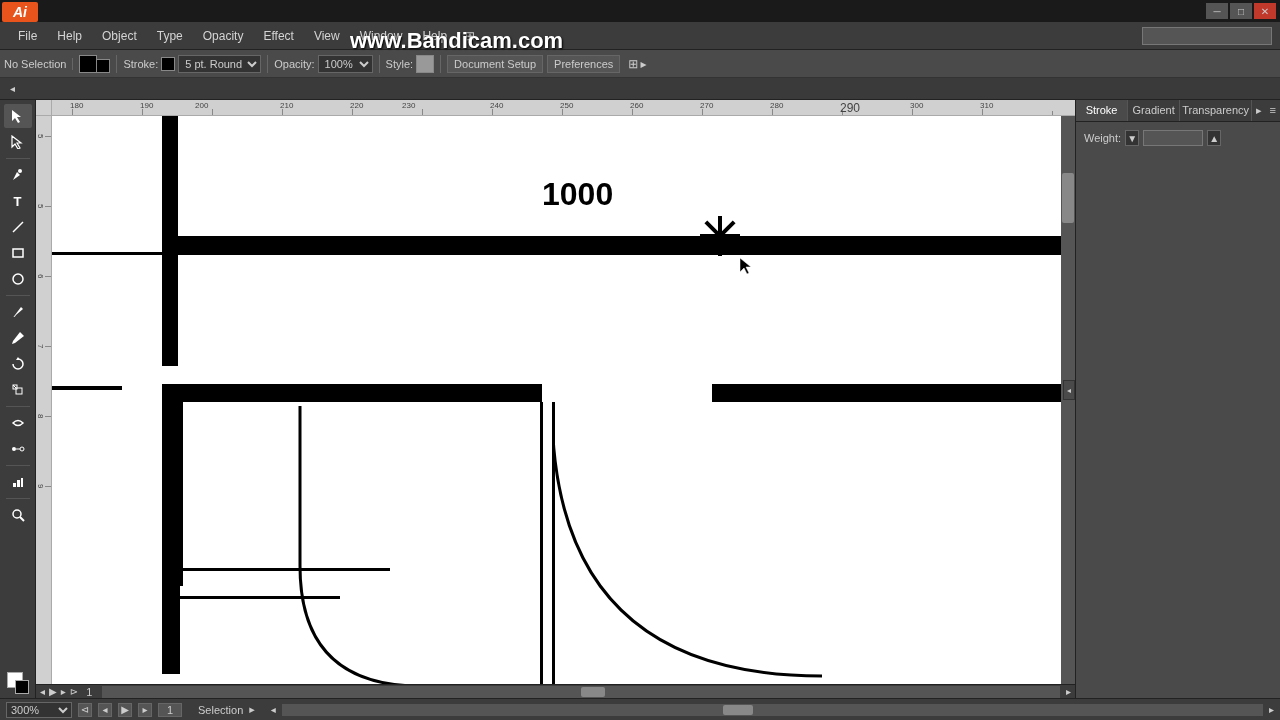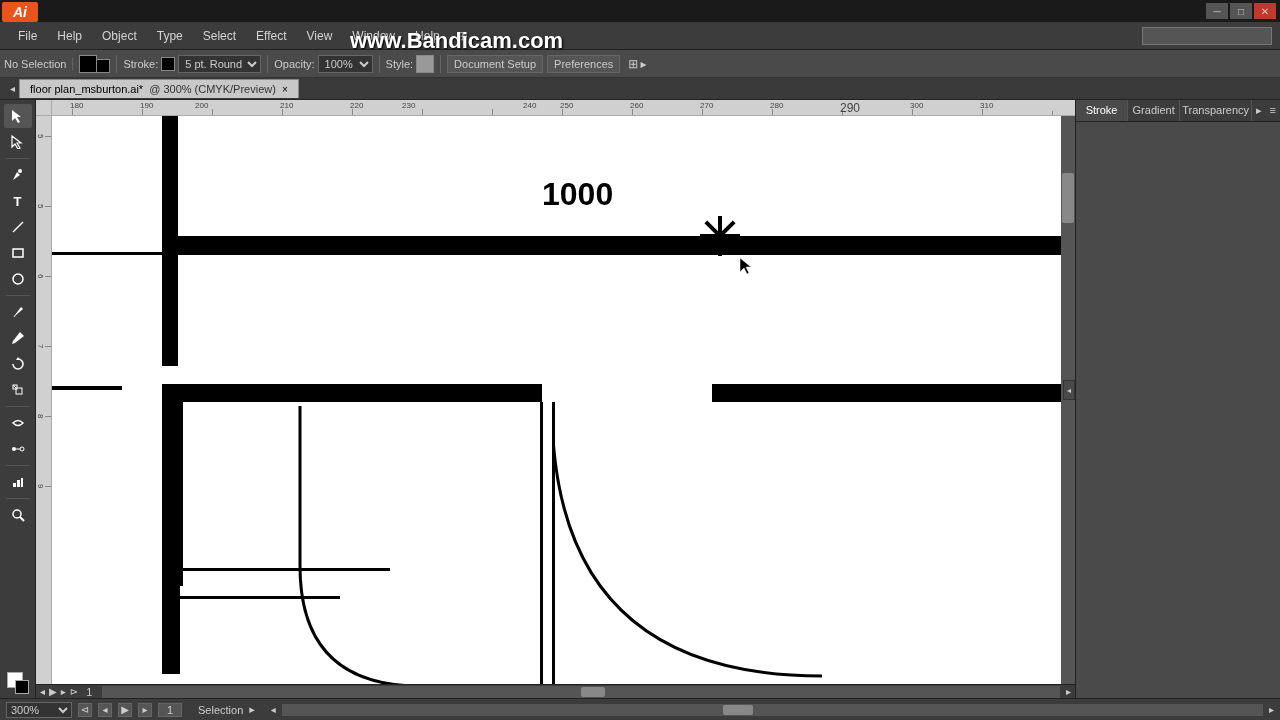--- a/index.html
+++ b/index.html
@@ -103,21 +103,21 @@
 
 <div style="position:absolute;left:350px;top:28px;z-index:50;font-size:22px;font-weight:bold;color:white;font-family:Arial;text-shadow:1px 1px 2px #000;">
   <span>www.Bandicam.com</span>
 </div>
 
 <div id="menu-bar">
   <div class="menu-item">File</div>
   <div class="menu-item">Help</div>
   <div class="menu-item">Object</div>
   <div class="menu-item">Type</div>
-  <div class="menu-item">Select</div>
+  <div class="menu-item">Opacity</div>
   <div class="menu-item">Effect</div>
   <div class="menu-item">View</div>
   <div class="menu-item">Window</div>
   <div class="menu-item">Help</div>
   <div style="color:#ccc;font-size:12px;padding:0 8px;">⊞</div>
   <input class="search-box" id="search-box" type="text" style="margin-left: auto; background: rgb(85, 85, 85); border: 1px solid rgb(119, 119, 119); color: rgb(204, 204, 204); font-size: 11px; padding: 2px 6px; width: 130px; height: 18px;">
 </div>
 
 <div id="toolbar">
   <div class="toolbar-group">
@@ -151,25 +151,20 @@
   <button class="toolbar-btn">Document Setup</button>
   <button class="toolbar-btn">Preferences</button>
   <div style="display:flex;align-items:center;gap:2px;margin-left:4px;color:#ccc;font-size:12px;">
     <span>⊞</span>
     <span>▸</span>
   </div>
 </div>
 
 <div id="tab-bar">
   <div style="color:#ccc;font-size:10px;margin-right:4px;">◂</div>
-  <div class="tab active">
-    <span style="font-size:11px;color:#000;">floor plan_msburton.ai*</span>
-    <span style="font-size:11px;color:#333;">@ <span>300%</span> (<span>CMYK/Preview</span>)</span>
-    <span class="tab-close">×</span>
-  </div>
 </div>
 
 <div id="main-area" style="display:flex;width:100%;height:calc(720px - 22px - 28px - 28px - 22px - 22px);position:relative;">
 
   <div id="left-toolbar">
 
     <button class="tool-btn active" title="Selection Tool">
       <svg width="14" height="14" viewBox="0 0 14 14">
           <polygon points="1,1 1,12 4,9 7,14 9,13 6,8 10,8" fill="white"></polygon>
         </svg>
@@ -280,21 +275,21 @@
           <div style="position:absolute;left:88px;top:1px;font-size:8px;color:#444;">190</div>
           <div style="position:absolute;left:160px;bottom:0;width:1px;height:6px;background:#888;"></div>
           <div style="position:absolute;left:143px;top:1px;font-size:8px;color:#444;">200</div>
           <div style="position:absolute;left:230px;bottom:0;width:1px;height:6px;background:#888;"></div>
           <div style="position:absolute;left:228px;top:1px;font-size:8px;color:#444;">210</div>
           <div style="position:absolute;left:300px;bottom:0;width:1px;height:6px;background:#888;"></div>
           <div style="position:absolute;left:298px;top:1px;font-size:8px;color:#444;">220</div>
           <div style="position:absolute;left:370px;bottom:0;width:1px;height:6px;background:#888;"></div>
           <div style="position:absolute;left:350px;top:1px;font-size:8px;color:#444;">230</div>
           <div style="position:absolute;left:440px;bottom:0;width:1px;height:6px;background:#888;"></div>
-          <div style="position:absolute;left:438px;top:1px;font-size:8px;color:#444;margin-left:33px;">240</div>
+          <div style="position:absolute;left:438px;top:1px;font-size:8px;color:#444;">240</div>
           <div style="position:absolute;left:510px;bottom:0;width:1px;height:6px;background:#888;"></div>
           <div style="position:absolute;left:508px;top:1px;font-size:8px;color:#444;">250</div>
           <div style="position:absolute;left:580px;bottom:0;width:1px;height:6px;background:#888;"></div>
           <div style="position:absolute;left:578px;top:1px;font-size:8px;color:#444;">260</div>
           <div style="position:absolute;left:650px;bottom:0;width:1px;height:6px;background:#888;"></div>
           <div style="position:absolute;left:648px;top:1px;font-size:8px;color:#444;">270</div>
           <div style="position:absolute;left:720px;bottom:0;width:1px;height:6px;background:#888;"></div>
           <div style="position:absolute;left:718px;top:1px;font-size:8px;color:#444;">280</div>
           <div style="position:absolute;left:790px;bottom:0;width:1px;height:6px;background:#888;"></div>
           <div style="position:absolute;left:788px;top:1px;font-size:12px;color:#444;">290</div>
@@ -401,20 +396,28 @@
   <div id="right-panel" style="width:205px;background:#4a4a4a;border-left:1px solid #222;display:flex;flex-direction:column;">
 
     <div style="display:flex;background:#3c3c3c;border-bottom:1px solid #222;">
       <div class="panel-tab active">Stroke</div>
       <div class="panel-tab">Gradient</div>
       <div class="panel-tab">Transparency</div>
       <div style="color:#ccc;font-size:11px;padding:4px 4px;cursor:pointer;">▸</div>
       <div style="color:#ccc;font-size:11px;padding:4px 4px;cursor:pointer;">≡</div>
     </div>
 
+    <div style="padding:8px;">
+      <div style="display:flex;align-items:center;gap:4px;">
+        <span style="color:#ccc;font-size:11px;">Weight:</span>
+        <button style="background:#333;border:1px solid #666;color:#ccc;font-size:10px;width:14px;height:16px;cursor:pointer;">▼</button>
+        <input type="text" style="background: rgb(85, 85, 85); border: 1px solid rgb(119, 119, 119); color: rgb(204, 204, 204); font-size: 11px; width: 60px; height: 16px; padding: 0px 2px;" value="">
+        <button style="background:#333;border:1px solid #666;color:#ccc;font-size:10px;width:14px;height:16px;cursor:pointer;">▲</button>
+      </div>
+    </div>
 
     <div style="position:absolute;right:205px;top:280px;width:12px;height:20px;background:#4a4a4a;display:flex;align-items:center;justify-content:center;cursor:pointer;border:1px solid #333;">
       <span style="color:#ccc;font-size:8px;">◂</span>
     </div>
   </div>
 
 </div>
 
 <div id="status-bar" style="width:100%;height:22px;background:#3c3c3c;border-top:1px solid #222;display:flex;align-items:center;padding:0 6px;gap:6px;">
   <select style="background:#333;border:1px solid #666;color:#ccc;font-size:11px;width:66px;height:16px;">

